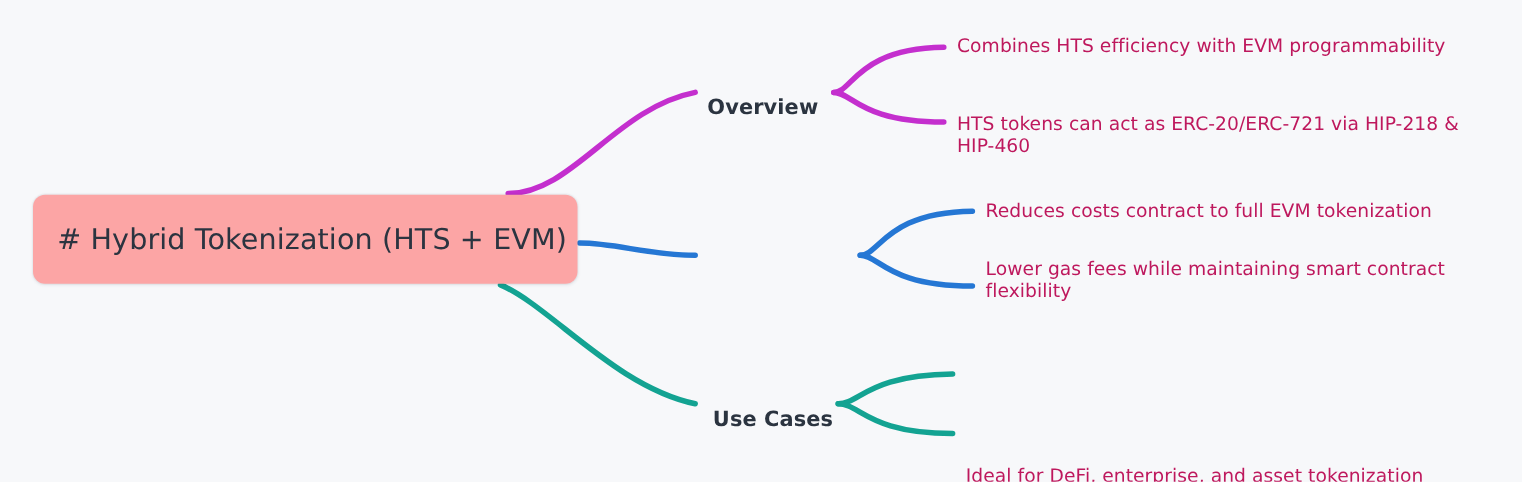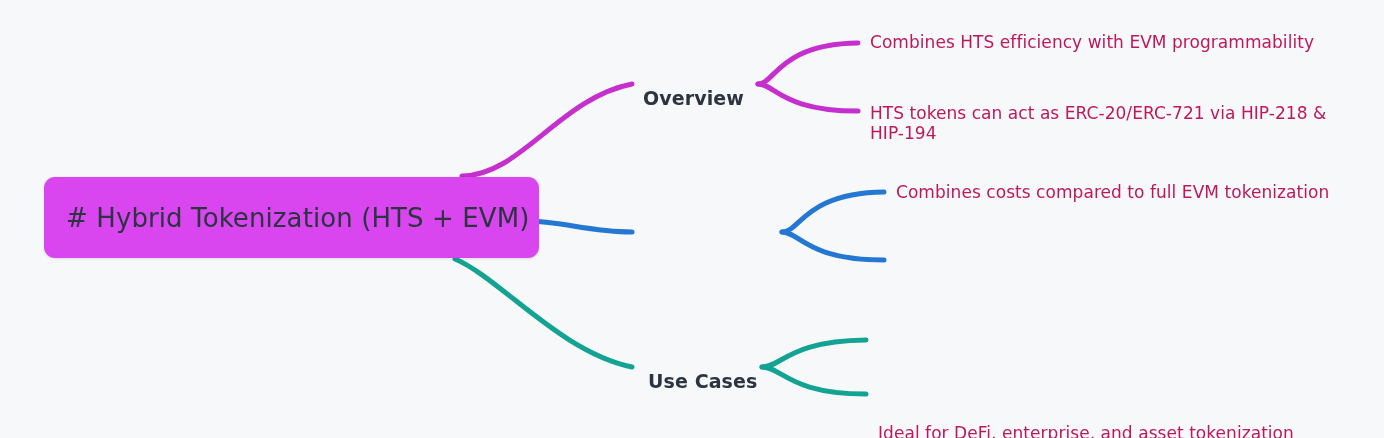--- a/index.html
+++ b/index.html
@@ -25,25 +25,25 @@
     position: absolute;
     left: 0;
     top: 0;
     width: 1384px;
     height: 438px;
     display: block;
   }
   
   .root-box {
     position: absolute;
-    left: 44px;
+    left: 30px;
     top: 177px;
     width: 495px;
     height: 81px;
-    background: #d946ef;
+    background: #fca5a5;
     border-radius: 11px;
     box-shadow: 0 1px 3px rgba(40,50,70,0.10), 0 0 0 1px rgba(40,50,70,0.03);
     display: flex;
     align-items: center;
     box-sizing: border-box;
     padding-left: 22px;
   }
   .root-text {
     font-size: 26px;
     color: #2b3440;
@@ -93,25 +93,29 @@
   <div class="root-box">
     <span class="root-text"># Hybrid Tokenization (HTS + EVM)</span>
   </div>
 
   <div class="branch-label" style="left:643px; top:73px;">Overview</div>
   <div class="leaf-label" style="left:870px; top:32px; width:470px;">
     <span>Combines HTS efficiency with EVM programmability</span>
   </div>
   <div class="leaf-label" style="left:870px; top:70px; width:470px;margin-top:33px;">
     <span>HTS tokens can act as ERC-20/ERC-721 via HIP-218 &amp;</span>
-    <span class="l2">HIP-194</span>
+    <span class="l2">HIP-460</span>
   </div>
 
   <div class="leaf-label" style="left:896px; top:182px; width:450px;">
-    <span>Combines costs compared to full EVM tokenization</span>
+    <span>Reduces costs contract to full EVM tokenization</span>
+  </div>
+  <div class="leaf-label" style="left:896px; top:235px; width:450px;">
+    <span>Lower gas fees while maintaining smart contract</span>
+    <span class="l2">flexibility</span>
   </div>
 
   <div class="branch-label" style="left:648px; top:356px;">Use Cases</div>
   <div class="leaf-label" style="left:878px; top:383px; width:450px;margin-top:40px;">
     <span>Ideal for DeFi, enterprise, and asset tokenization</span>
   </div>
 
 </div>
 
 </body></html>

